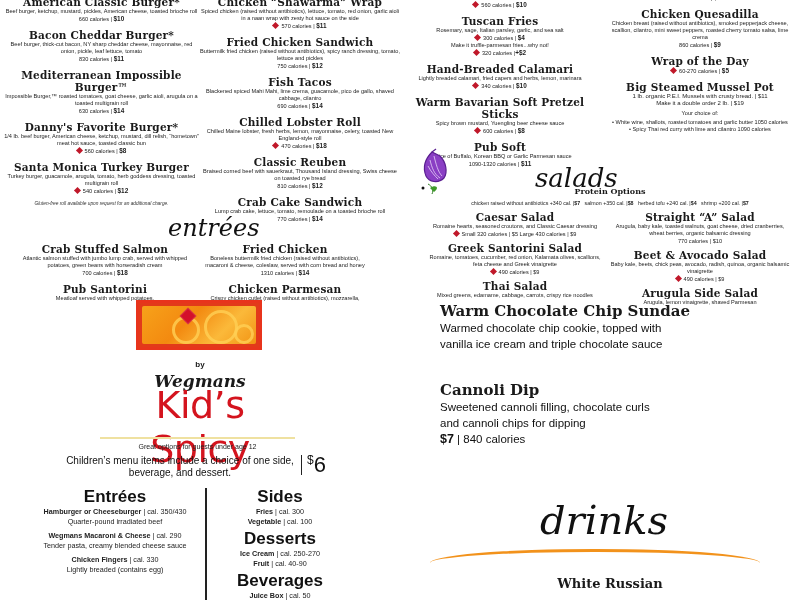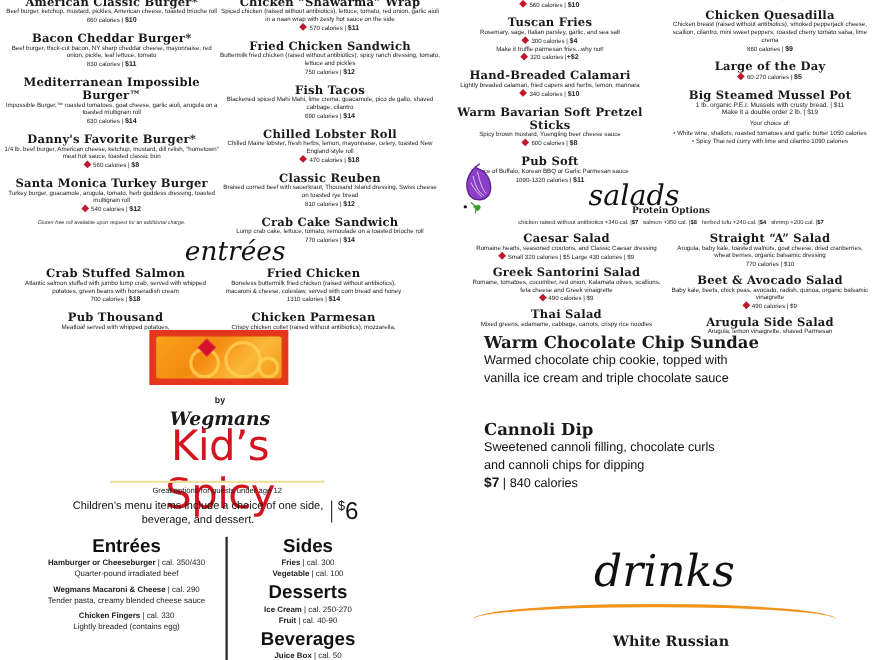--- a/index.html
+++ b/index.html
@@ -124,21 +124,21 @@
 </div>
 
 <div class="script" style="position:absolute; left:168px; top:214px; font-size:24px;">entrées</div>
 <div class="col" style="left:20px; top:243px; width:170px;">
   <div class="item">
     <div class="iname">Crab Stuffed Salmon</div>
     <div class="idesc">Atlantic salmon stuffed with jumbo lump crab, served with whipped potatoes, green beans with horseradish cream</div>
     <div class="iprice"><span>700 calories</span> | <b>$18</b></div>
   </div>
   <div class="item" style="height:22px; overflow:hidden;">
-    <div class="iname">Pub Thousand</div>
+    <div class="iname">Pub Santorini</div>
     <div class="idesc">Meatloaf served with whipped potatoes,</div>
   </div>
 </div>
 <div class="col" style="left:200px; top:243px; width:170px;">
   <div class="item">
     <div class="iname">Fried Chicken</div>
     <div class="idesc">Boneless buttermilk fried chicken (raised without antibiotics), macaroni &amp; cheese, coleslaw, served with corn bread and honey</div>
     <div class="iprice"><span>1310 calories</span> | <b>$14</b></div>
   </div>
   <div class="item" style="height:22px; overflow:hidden;">
@@ -179,21 +179,21 @@
 <div class="col" style="left:605px; top:-6px; width:190px;">
   <div class="item">
     <div class="iprice"><span>640 calories</span> | <b>$8</b></div>
   </div>
   <div class="item">
     <div class="iname">Chicken Quesadilla</div>
     <div class="idesc">Chicken breast (raised without antibiotics), smoked pepperjack cheese, scallion, cilantro, mini sweet peppers, roasted cherry tomato salsa, lime crema</div>
     <div class="iprice"><span>860 calories</span> | <b>$9</b></div>
   </div>
   <div class="item">
-    <div class="iname">Large of the Day</div>
+    <div class="iname">Wrap of the Day</div>
     <div class="iprice"><span class="leaf"></span><span>60-270 calories</span> | <b>$5</b></div>
   </div>
   <div class="item">
     <div class="iname">Big Steamed Mussel Pot</div>
     <div class="idesc" style="font-size:6px;">1 lb. organic P.E.I. Mussels with crusty bread. | $11</div>
     <div class="idesc" style="font-size:6px;">Make it a double order 2 lb. | $19</div>
     <div class="idesc" style="margin-top:3px;">Your choice of:</div>
     <div class="idesc" style="margin-top:2px;">• White wine, shallots, roasted tomatoes and garlic butter  1050 calories</div>
     <div class="idesc">• Spicy Thai red curry with lime and cilantro  1090 calories</div>
   </div>

